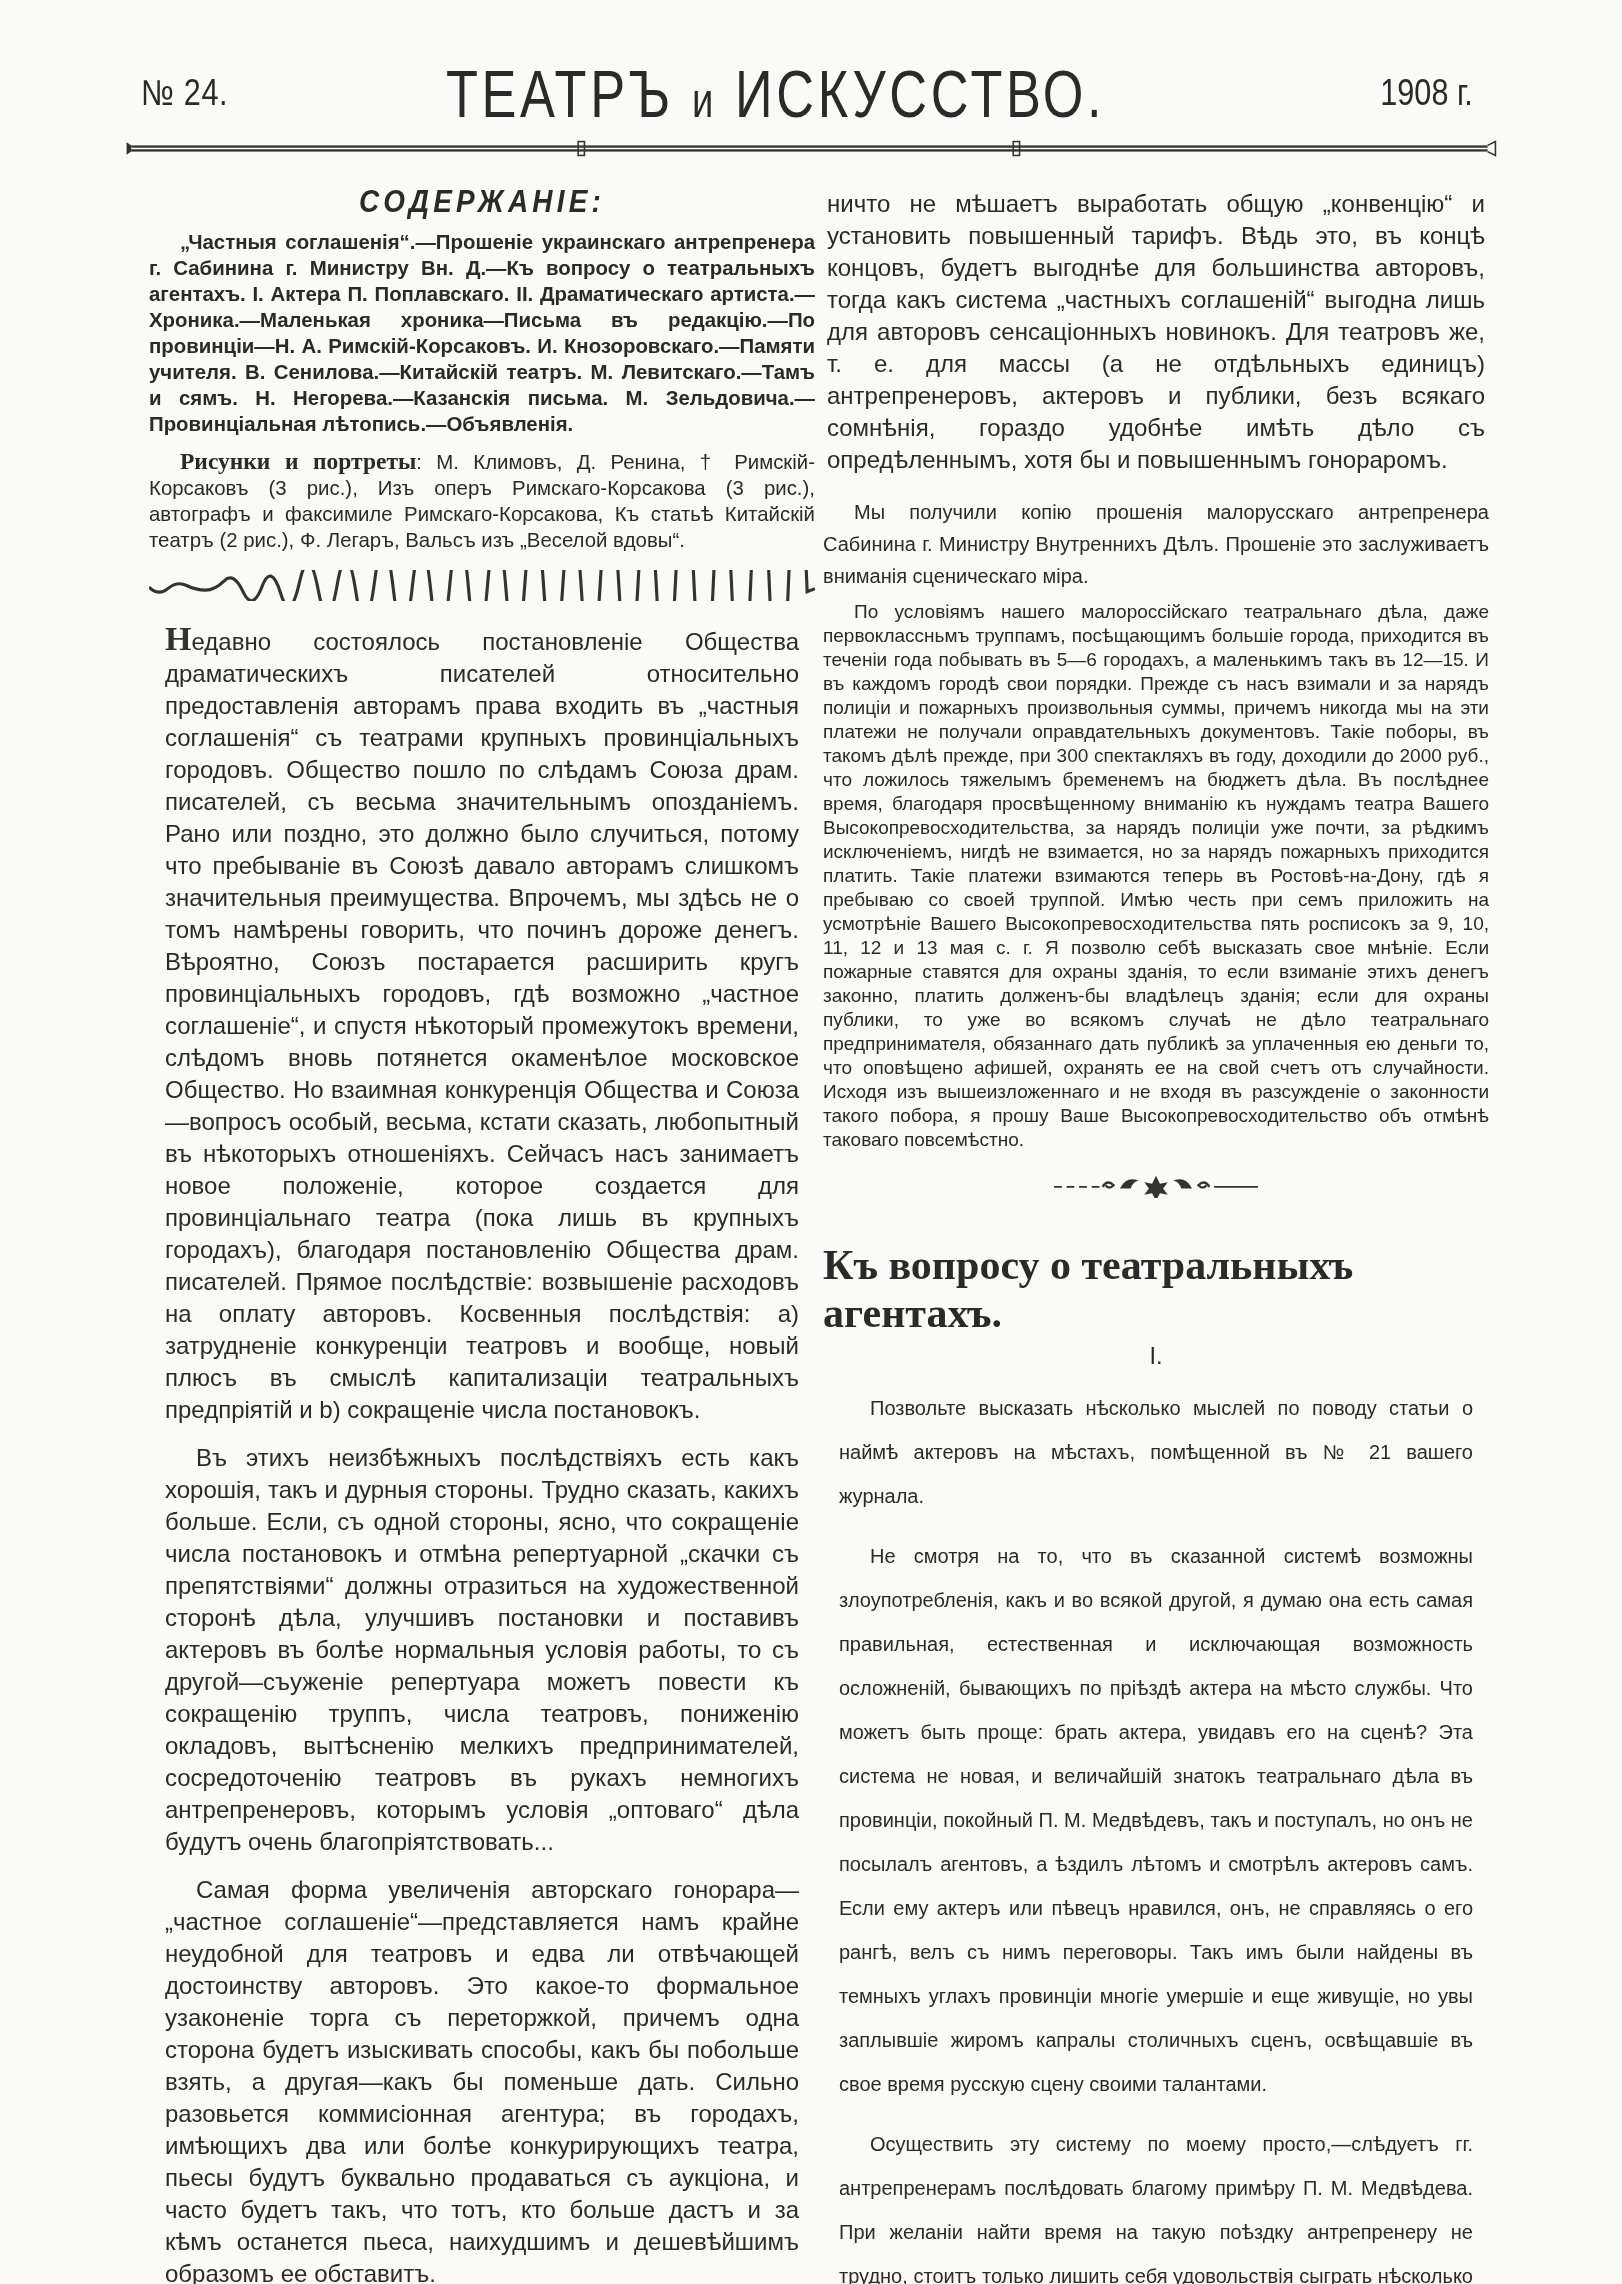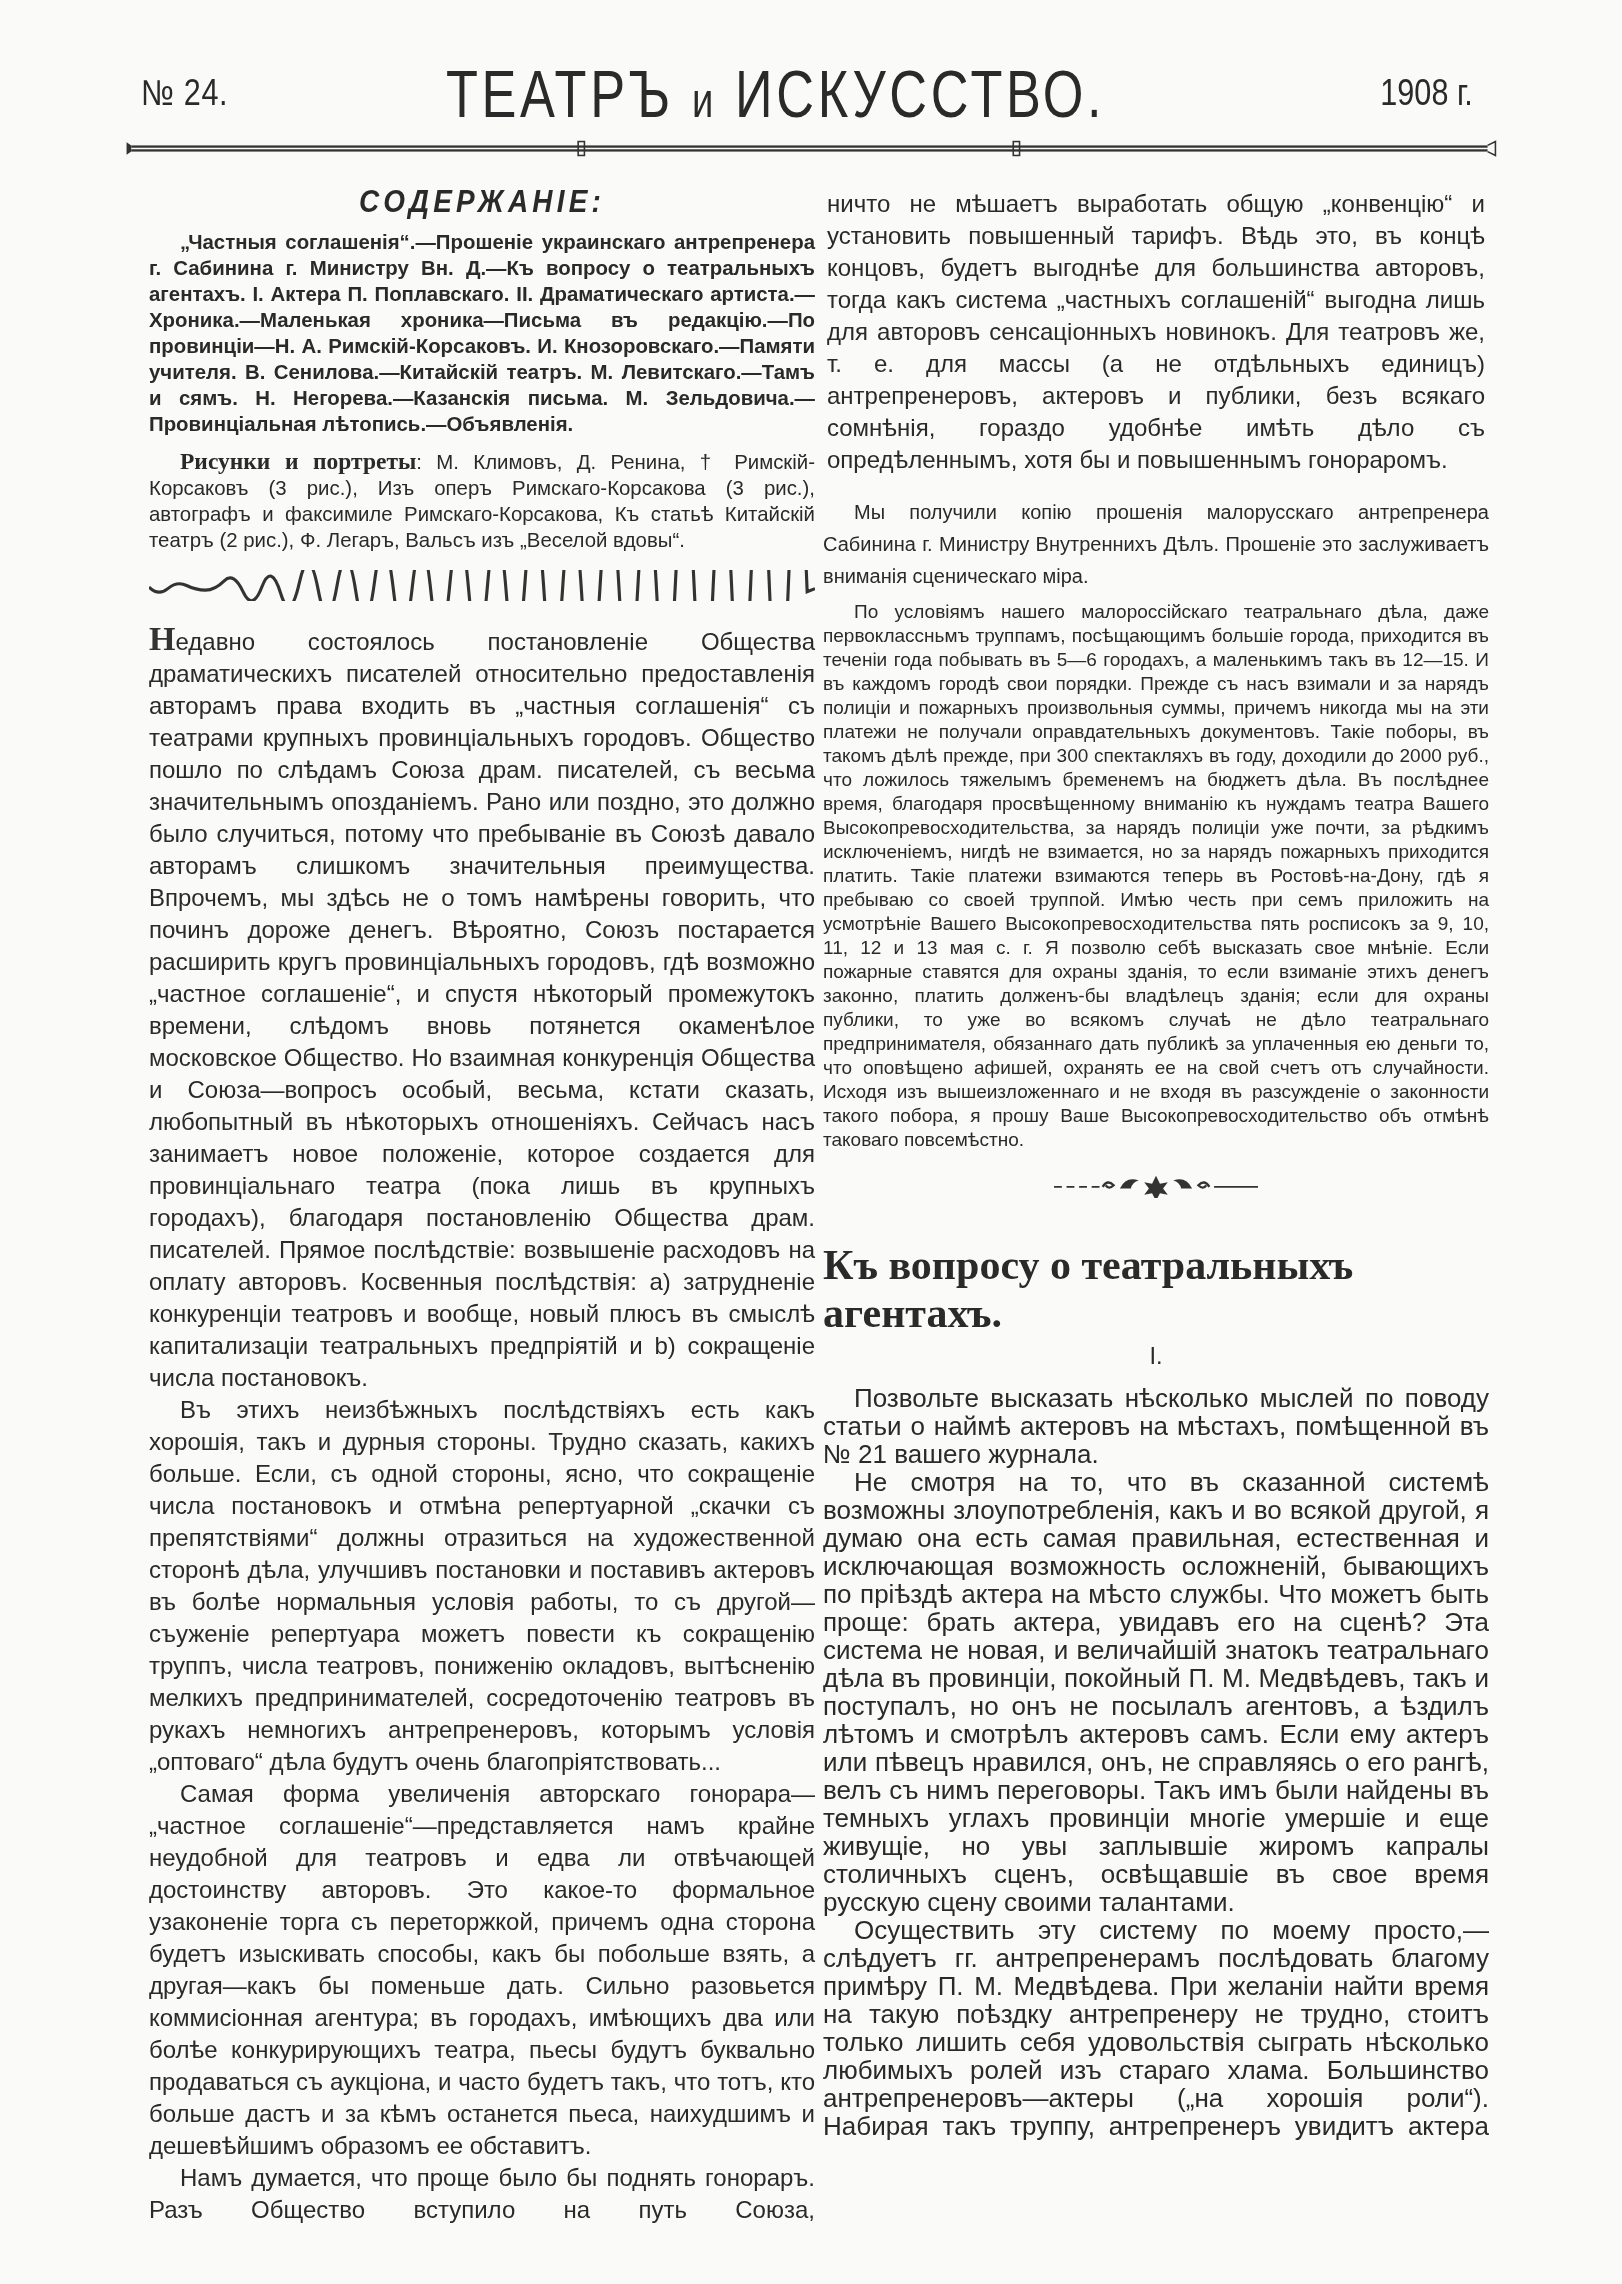--- a/index.html
+++ b/index.html
@@ -24,35 +24,35 @@
   .toc-title { text-align: center; font-style: italic; font-weight: bold; font-size: 31px; letter-spacing: 4.7px; margin: 0 0 9.4px 0; transform: scaleX(0.9); }
   .toc-text { font-size: 20.4px; line-height: 26px; text-align: justify; text-indent: 31px; margin: 0; font-weight: bold; }
   .toc-pics { font-size: 20.4px; line-height: 26px; text-align: justify; text-indent: 31px; margin: 11px 0 0 0; }
   .toc-pics b { font-family: "Liberation Serif", serif; font-size: 23.5px; }
 
   .wavy { height: 31px; margin: 17px 0 22px 0; }
   .wavy svg { width: 100%; height: 100%; }
 
   .dateline { font-family: "Liberation Serif", serif; font-style: italic; font-size: 27px; text-align: right; margin: 0 23.5px 9.4px 0; }
 
-  .body-text { font-size: 24px; line-height: 32px; text-align: justify; margin: 0; }
+  .body-text { font-size: 24px; line-height: 32px; text-align: justify; margin: 16px; }
   .body-text.indent { text-indent: 31px; }
   .dropcap { font-family: "Liberation Serif", serif; font-weight: bold; font-size: 34px; color: #333; }
 
   .right-lead { font-size: 24px; line-height: 32px; text-align: justify; margin: 4px; }
   .petition-intro { font-size: 20px; line-height: 32px; text-align: justify; text-indent: 31px; margin: 20.4px 0 7.8px 0; }
   .petition { font-size: 19px; line-height: 24px; text-align: justify; text-indent: 31px; margin: 0; }
 
   .ornament { text-align: center; height: 31px; margin: 19px 0 39px 0; }
   .ornament svg { width: 204px; height: 27px; }
 
   .article-title { font-family: "Liberation Serif", serif; font-weight: bold; font-size: 42px; text-align: left; margin: 23.5px 0 6.3px 0; letter-spacing: 0px; }
   .article-part { text-align: center; font-size: 23.5px; margin: 0 0 14px 0; }
 
-  .para { font-size: 26px; line-height: 28px; text-align: justify; text-indent: 31px; margin: 0; }
+  .para { font-size: 20px; line-height: 44px; text-align: justify; text-indent: 31px; margin: 16px; }
 </style>
 </head>
 <body>
 
 <div class="page">
 
   <header class="masthead">
     <span class="issue">№ 24.</span>
     <h1 class="title" style="margin:0;font-weight:normal;">
       <span>ТЕАТРЪ</span>

